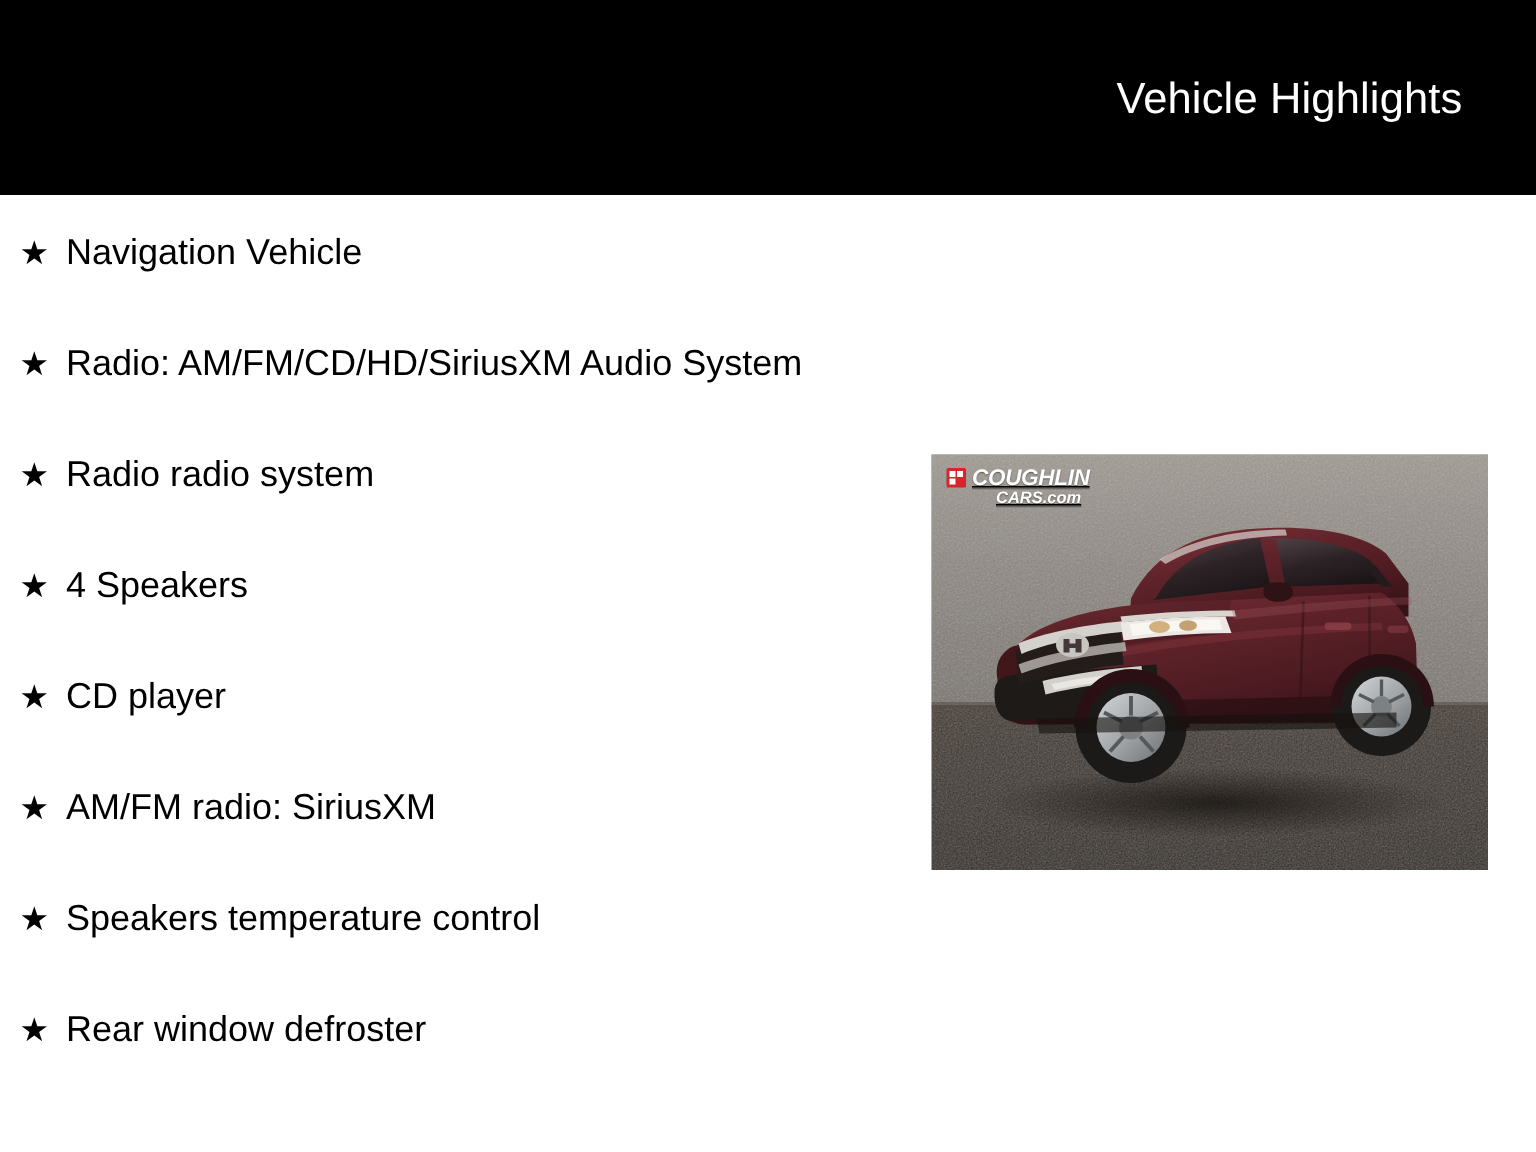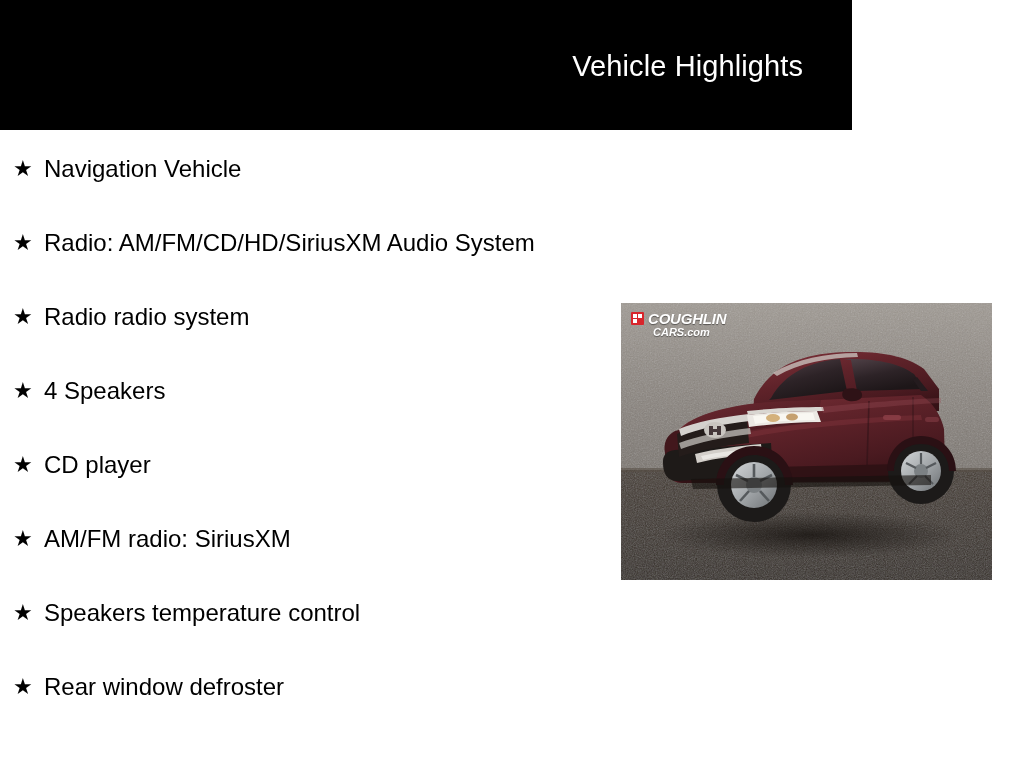--- a/index.html
+++ b/index.html
@@ -14,21 +14,21 @@
     font-family: "Liberation Sans", sans-serif;
     overflow: hidden;
     position: relative;
   }
 
   
   .header-bar {
     position: absolute;
     top: 0;
     left: 0;
-    width: 852px;
+    width: 1024px;
     height: 130px;
     background: #000000;
     box-sizing: border-box;
   }
   .header-title {
     position: absolute;
     right: 49px;
     top: 49px;
     color: #ffffff;
     font-size: 29px;
@@ -92,20 +92,21 @@
     height: 277px;
   }
   .photo-watermark {
     position: absolute;
     left: 10px;
     top: 8px;
     display: flex;
     flex-direction: column;
     align-items: flex-start;
     pointer-events: none;
+    text-decoration: underline;
   }
   .wm-row {
     display: flex;
     align-items: center;
   }
   .wm-badge {
     width: 13px;
     height: 13px;
     background: #d8252b;
     margin-right: 4px;
@@ -131,21 +132,21 @@
     letter-spacing: -0.2px;
     line-height: 15px;
     text-shadow: 0 1px 1px rgba(0,0,0,.45);
   }
   .wm-sub {
     color: #ffffff;
     font-size: 11px;
     font-weight: bold;
     font-style: italic;
     line-height: 13px;
-    margin-left: 22px;
+    margin-left: 33px;
     text-shadow: 0 1px 1px rgba(0,0,0,.45);
   }
 </style>
 </head>
 <body>
 
 <div class="header-bar">
   <div class="header-title">Vehicle Highlights</div>
 </div>
 

